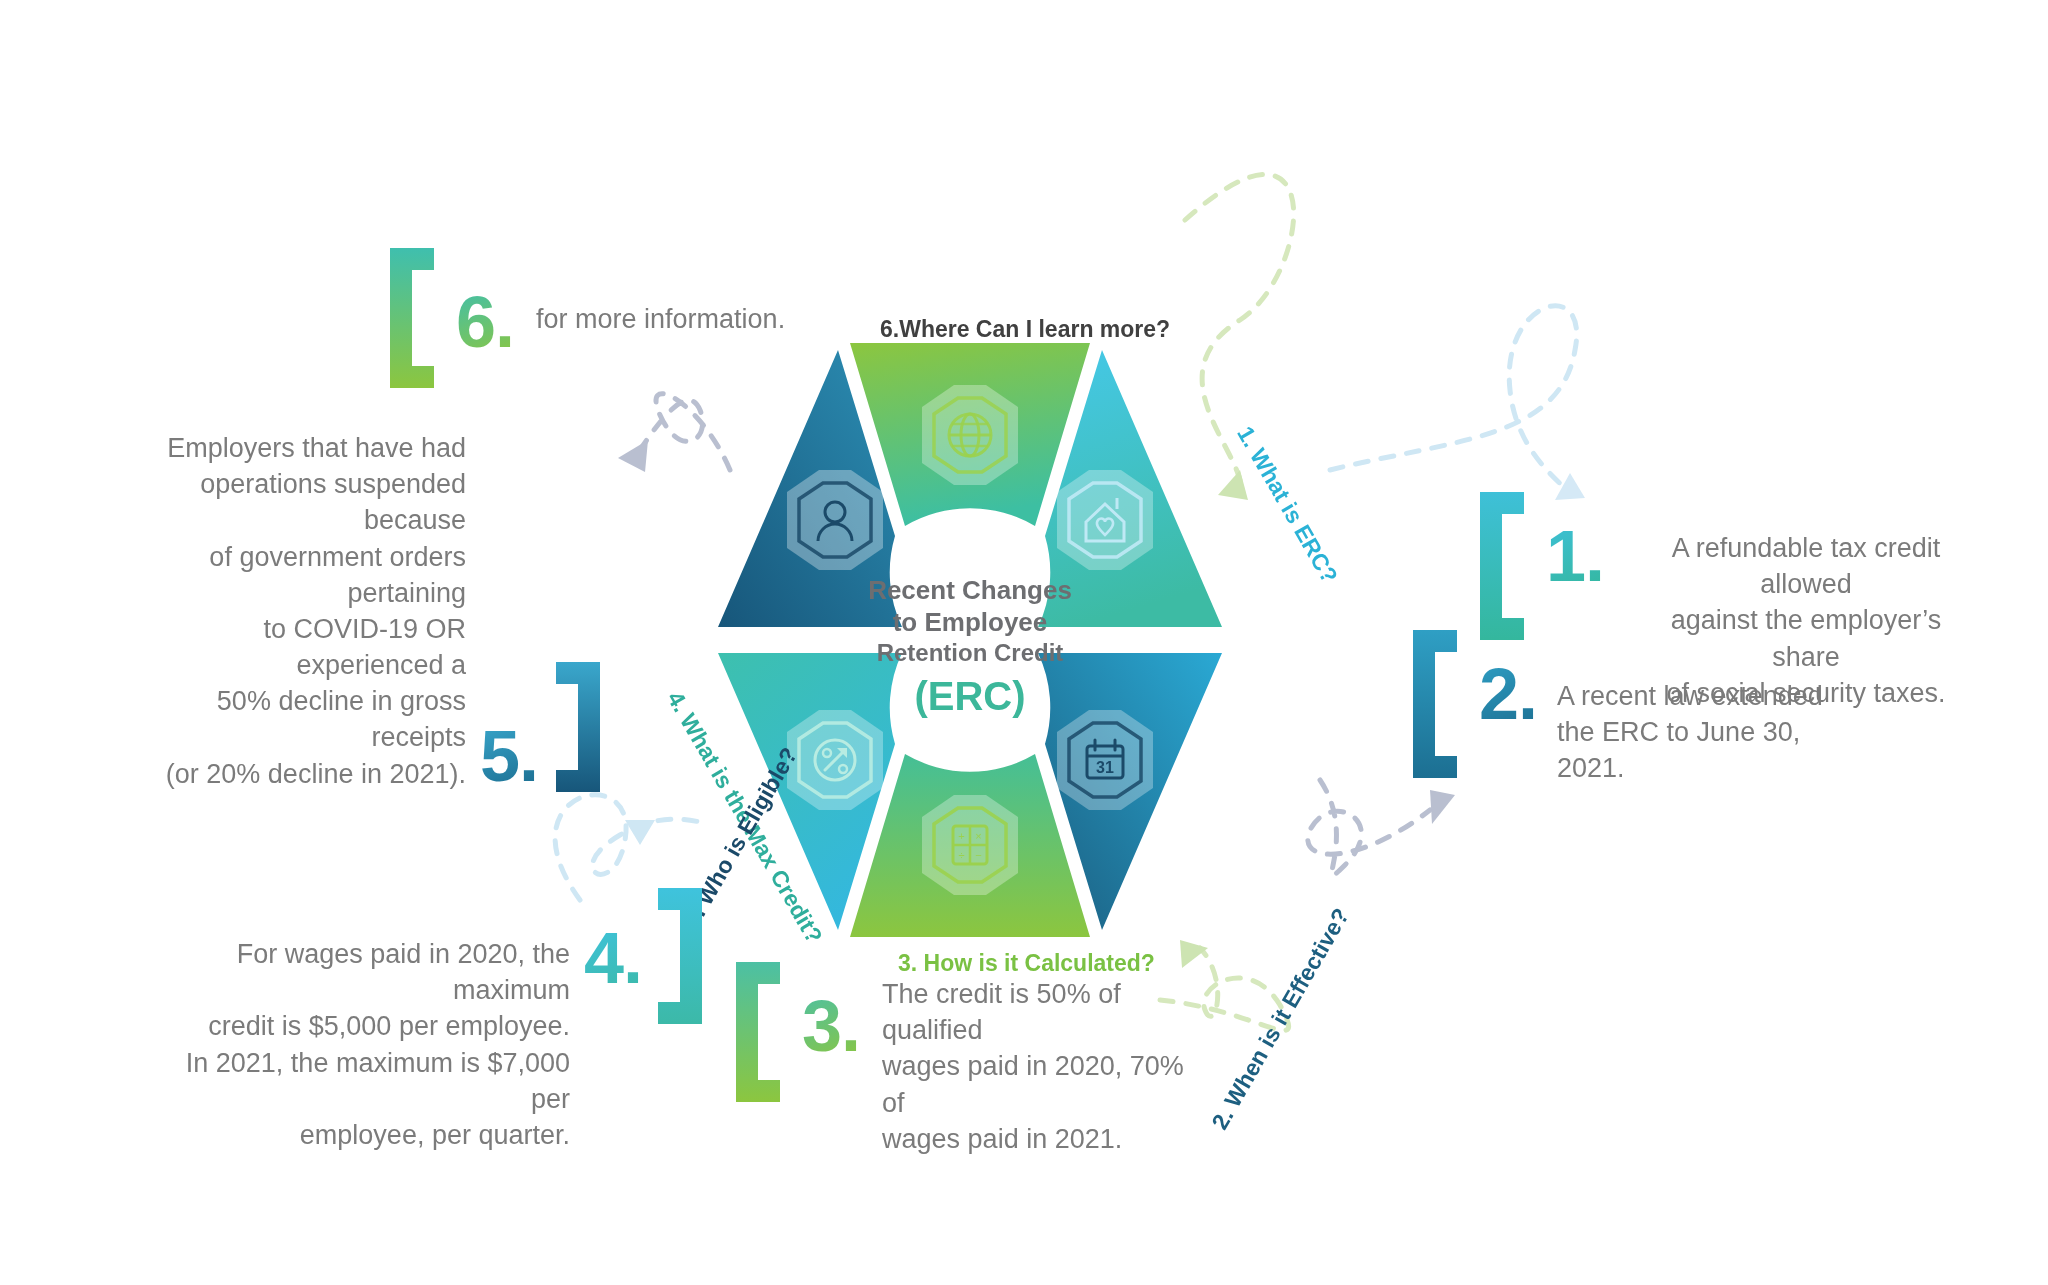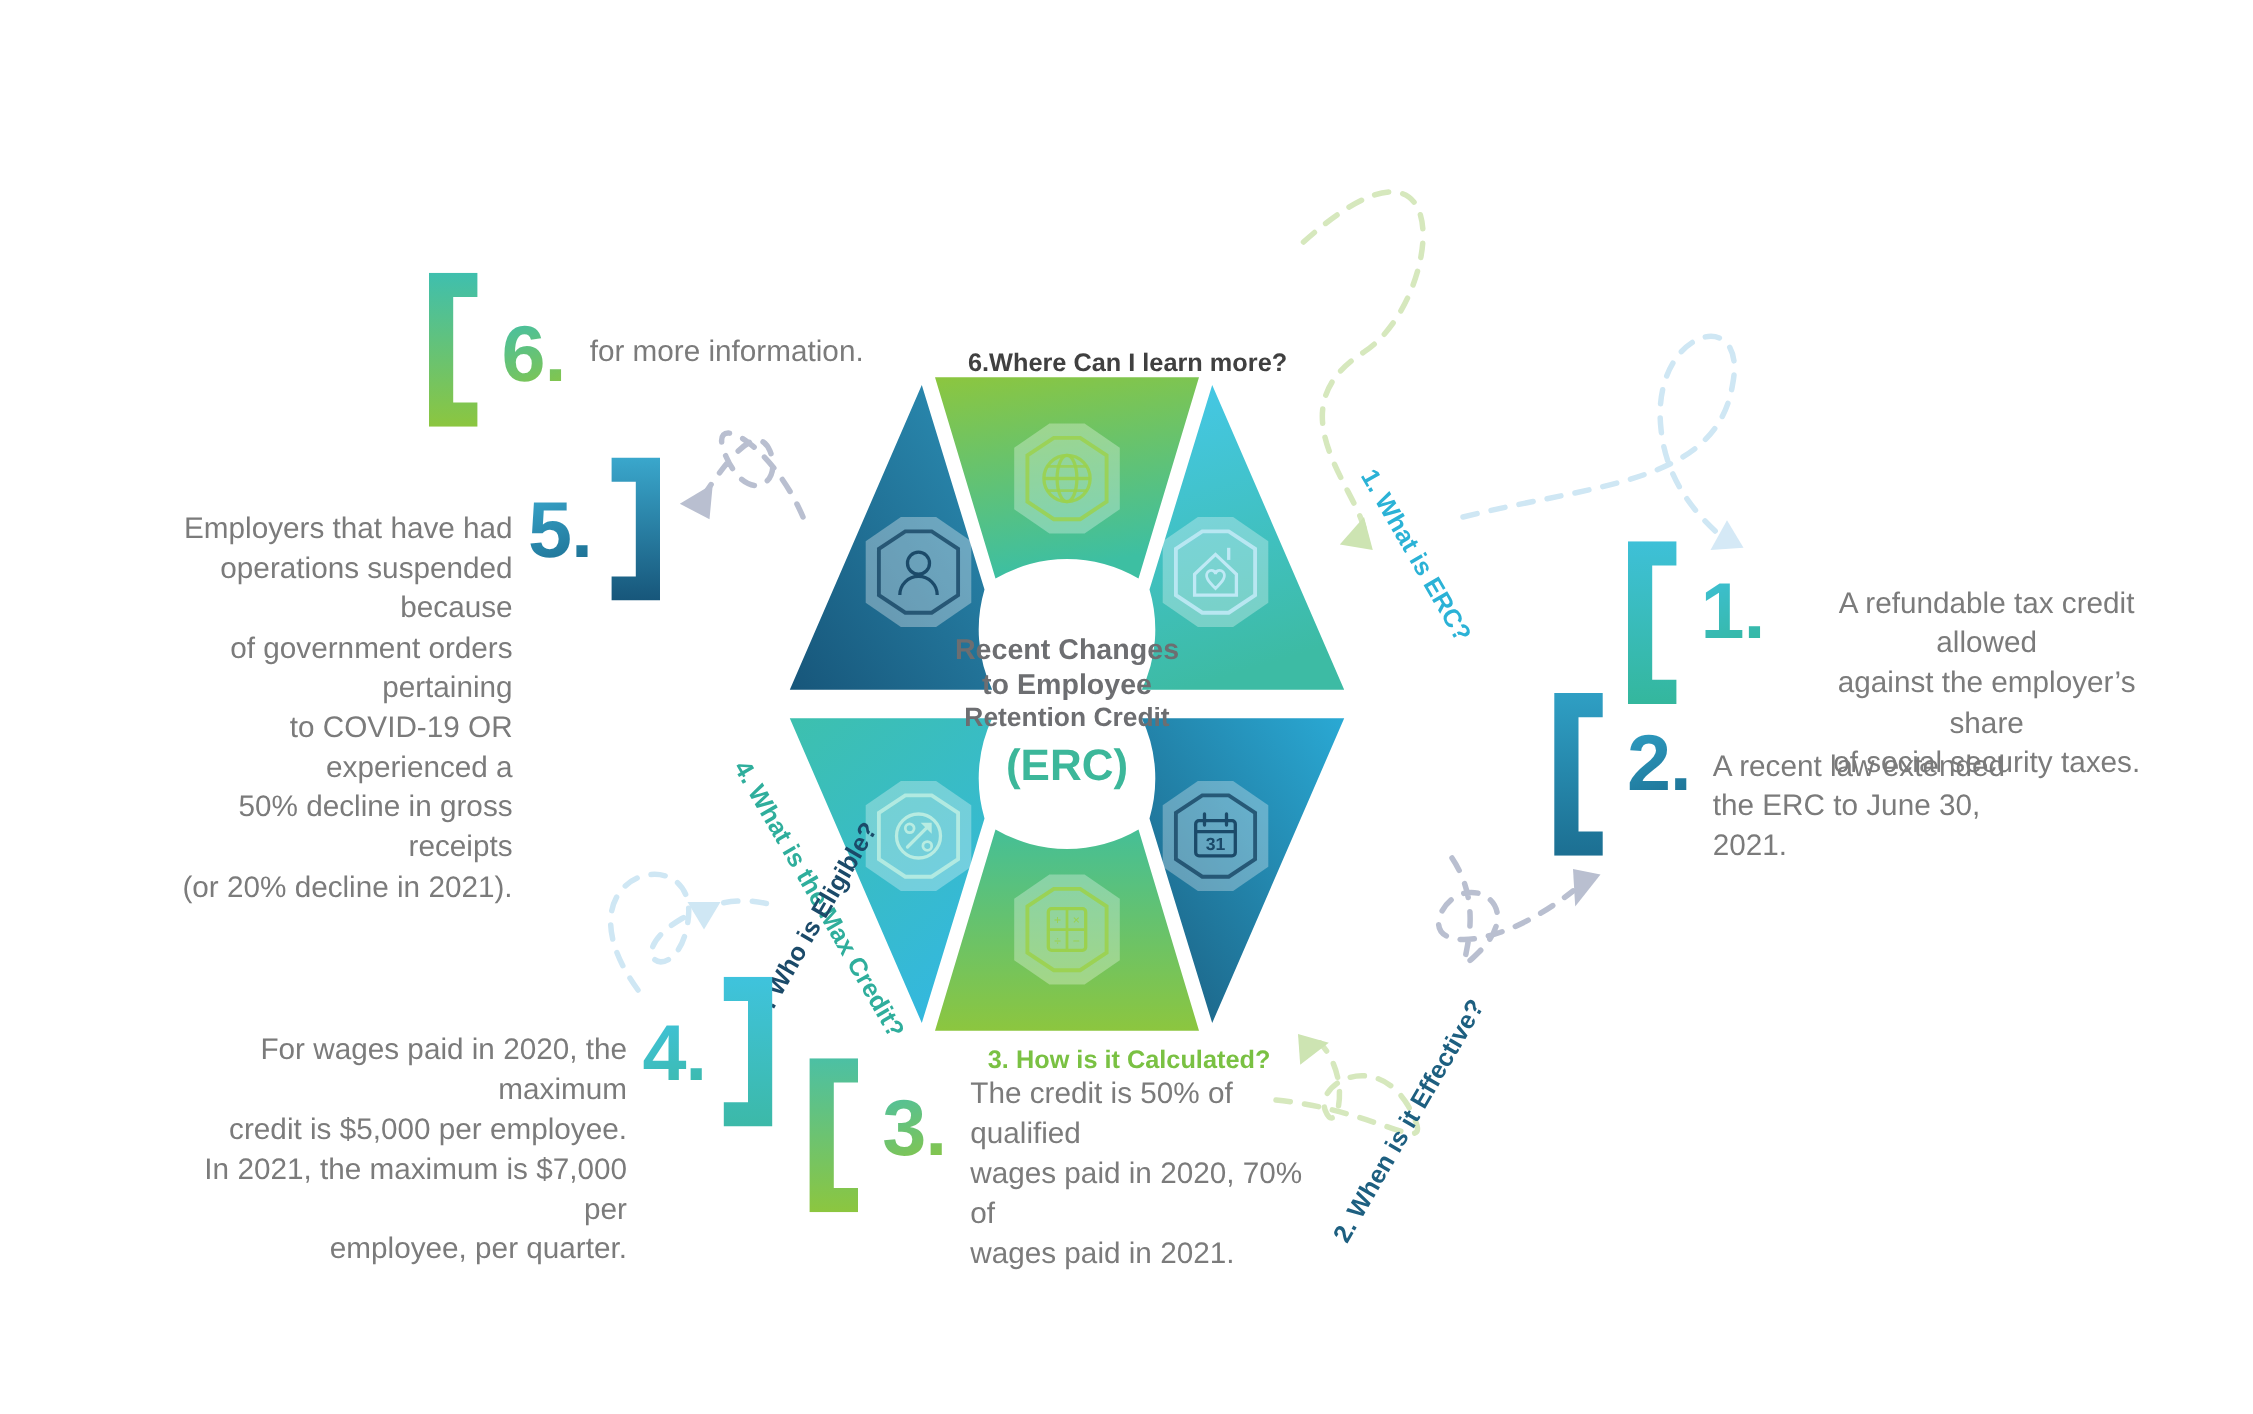--- a/index.html
+++ b/index.html
@@ -277,21 +277,21 @@
         </linearGradient>
       </defs>
       <path d="M0 0 H44 V22 H22 V118 H44 V140 H0 Z" fill="url(#bg6)"></path>
     </svg>
     <div class="num grad-num g6" style="margin-left:10px;margin-top:8px;">6.</div>
     <div style="margin-left:22px;margin-top:4px;">
       <span class="link-lead">for more information.</span>
     </div>
   </div>
 
-  <div class="callout left-side" style="left:148px;top:432px;align-items:flex-start;">
+  <div class="callout left-side" style="left:148px;top:400px;align-items:flex-end;">
     <div class="body-text right-align" style="width:318px;margin-top:30px;">Employers that have had
 operations suspended because
 of government orders pertaining
 to COVID-19 OR experienced a
 50% decline in gross receipts
 (or 20% decline in 2021).</div>
     <div class="num grad-num g5" style="margin-left:14px;margin-top:14px;">5.</div>
     <svg class="bracket" width="48" height="130" viewBox="0 0 48 130" style="position:relative;margin-left:6px;margin-top:-16px;">
       <defs>
         <linearGradient id="bg5" x1="0" y1="0" x2="0" y2="1">

